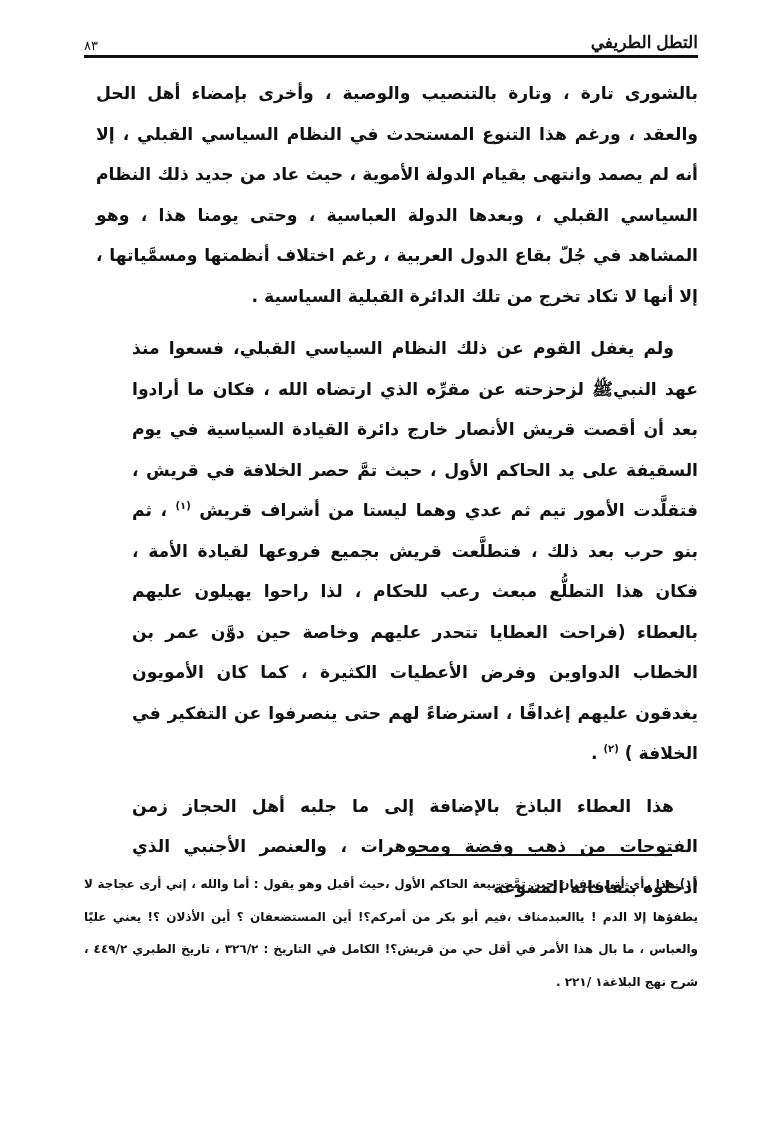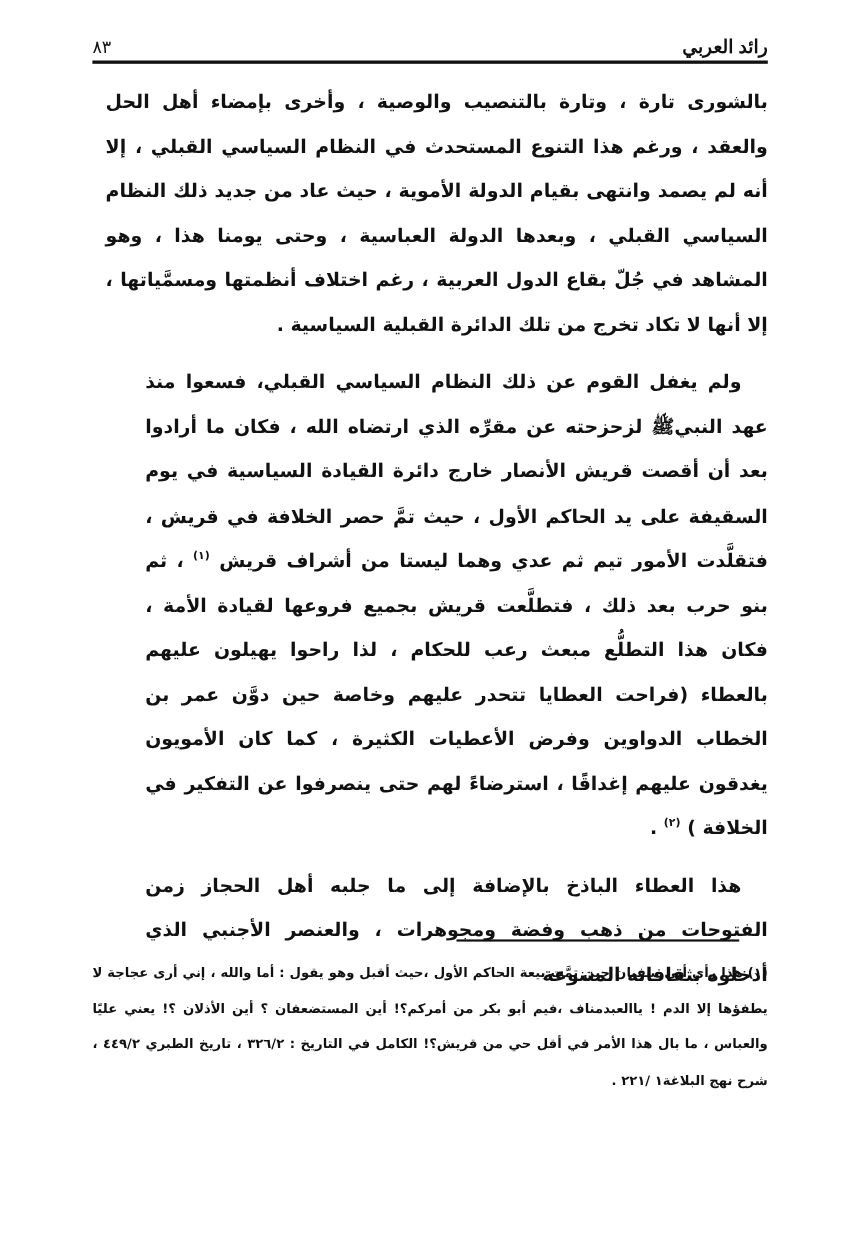--- a/index.html
+++ b/index.html
@@ -32,21 +32,21 @@
       display: flex;
       flex-direction: row;
       justify-content: space-between;
       align-items: flex-end;
       border-bottom: 3px solid #111;
       padding-bottom: 2px;
       box-sizing: border-box;
     }
     .page-number {
       font-family: "Liberation Sans", sans-serif;
-      font-size: 16px;
+      font-size: 13px;
       padding-right: 2px;
     }
     .author-name {
       font-family: "Liberation Sans", sans-serif;
       font-size: 17px;
       font-weight: bold;
     }
     .body-text {
       position: absolute;
       top: 73px;
@@ -93,21 +93,21 @@
     .footnotes p {
       margin: 0 0 4px 0;
     }
   </style>
 </head>
 <body>
 
 <div class="page">
 
   <div class="running-header">
-    <span class="author-name">رائد العربي</span>
+    <span class="author-name">التطل الطريفي</span>
     <span class="page-number">٨٣</span>
   </div>
 
   <div class="body-text">
     <p>
       <span>بالشورى تارة ، وتارة بالتنصيب والوصية ، وأخرى بإمضاء أهل الحل والعقد ، ورغم هذا التنوع المستحدث في النظام السياسي القبلي ، إلا أنه لم يصمد وانتهى بقيام الدولة الأموية ، حيث عاد من جديد ذلك النظام السياسي القبلي ، وبعدها الدولة العباسية ، وحتى يومنا هذا ، وهو المشاهد في جُلّ بقاع الدول العربية ، رغم اختلاف أنظمتها ومسمَّياتها ، إلا أنها لا تكاد تخرج من تلك الدائرة القبلية السياسية .</span>
     </p>
     <p class="indent">
       <span>ولم يغفل القوم عن ذلك النظام السياسي القبلي، فسعوا منذ عهد النبيﷺ لزحزحته عن مقرِّه الذي ارتضاه الله ، فكان ما أرادوا بعد أن أقصت قريش الأنصار خارج دائرة القيادة السياسية في يوم السقيفة على يد الحاكم الأول ، حيث تمَّ حصر الخلافة في قريش ، فتقلَّدت الأمور تيم ثم عدي وهما ليستا من أشراف قريش</span>
       <sup class="fn-ref">(١)</sup>

